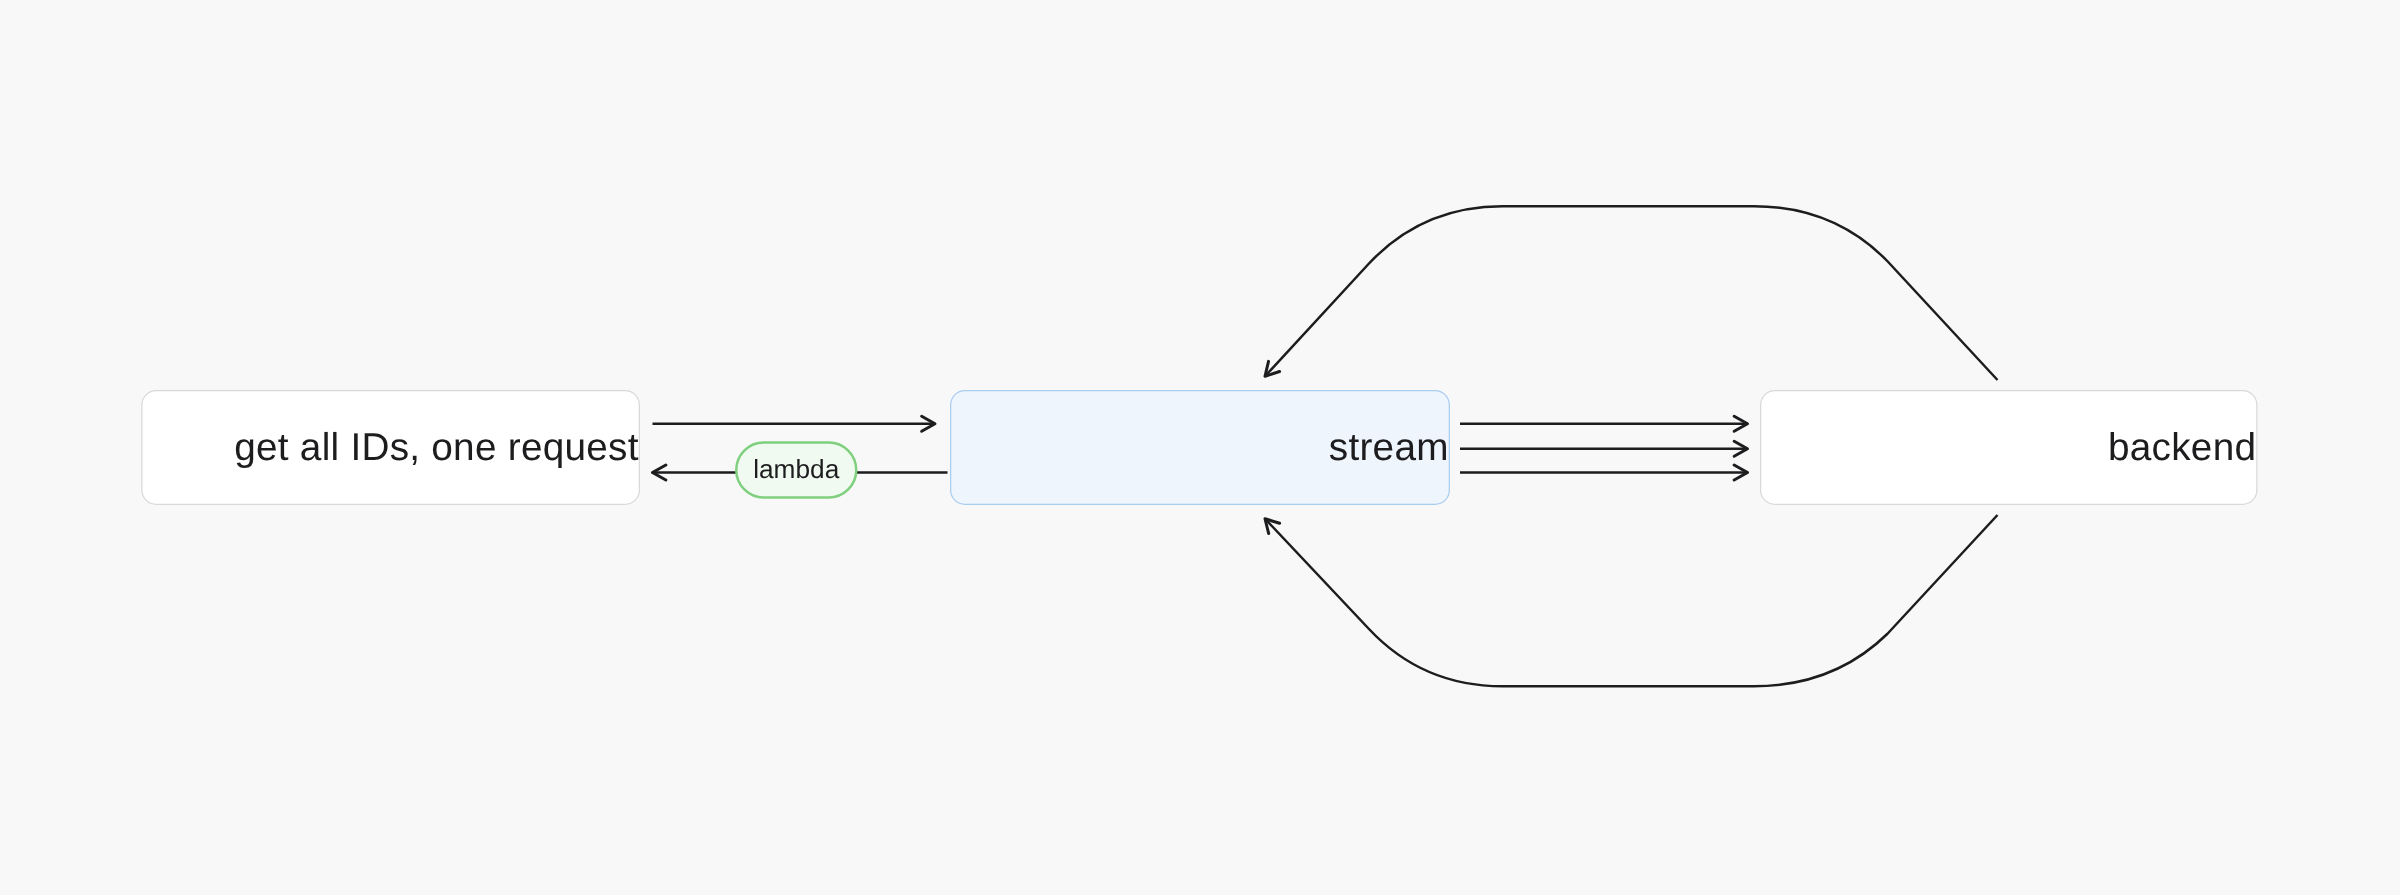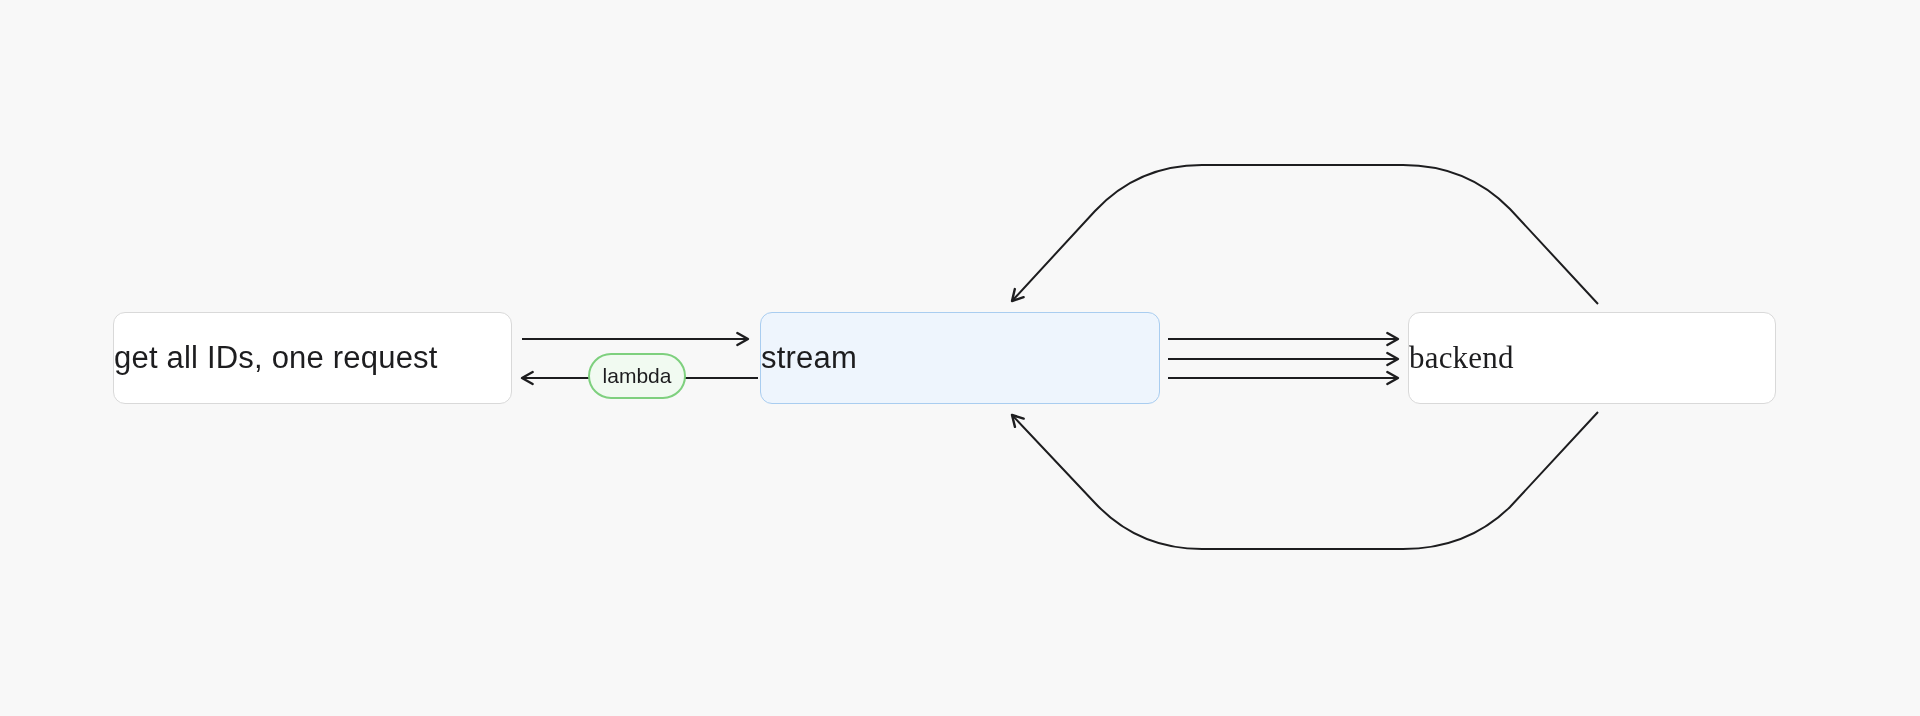--- a/index.html
+++ b/index.html
@@ -32,37 +32,37 @@
   }
   .edge {
     fill: none;
     stroke: var(--edge-stroke);
     stroke-width: 2;
   }
   .node {
     position: absolute;
     display: flex;
     align-items: center;
-    justify-content: flex-start;
+    justify-content: flex-end;
     height: 92px;
     border-radius: 12px;
     background: var(--node-bg);
     border: 1.5px solid var(--node-border);
     color: var(--text);
     font-size: 31px;
     letter-spacing: 0.2px;
     white-space: nowrap;
   }
   .node--client  { left: 113px; top: 312px; width: 399px; }
   .node--lambda  {
     left: 760px; top: 312px; width: 400px;
     background: var(--lambda-bg);
     border-color: var(--lambda-border);
   }
-  .node--backend { left: 1408px; top: 312px; width: 368px; font-family: Liberation Serif, serif; }
+  .node--backend { left: 1408px; top: 312px; width: 398px; }
   .pill {
     position: absolute;
     left: 588px; top: 353px;
     width: 98px; height: 46px;
     border-radius: 23px;
     background: var(--stream-bg);
     border: 2px solid var(--stream-border);
     display: flex;
     align-items: center;
     justify-content: center;

